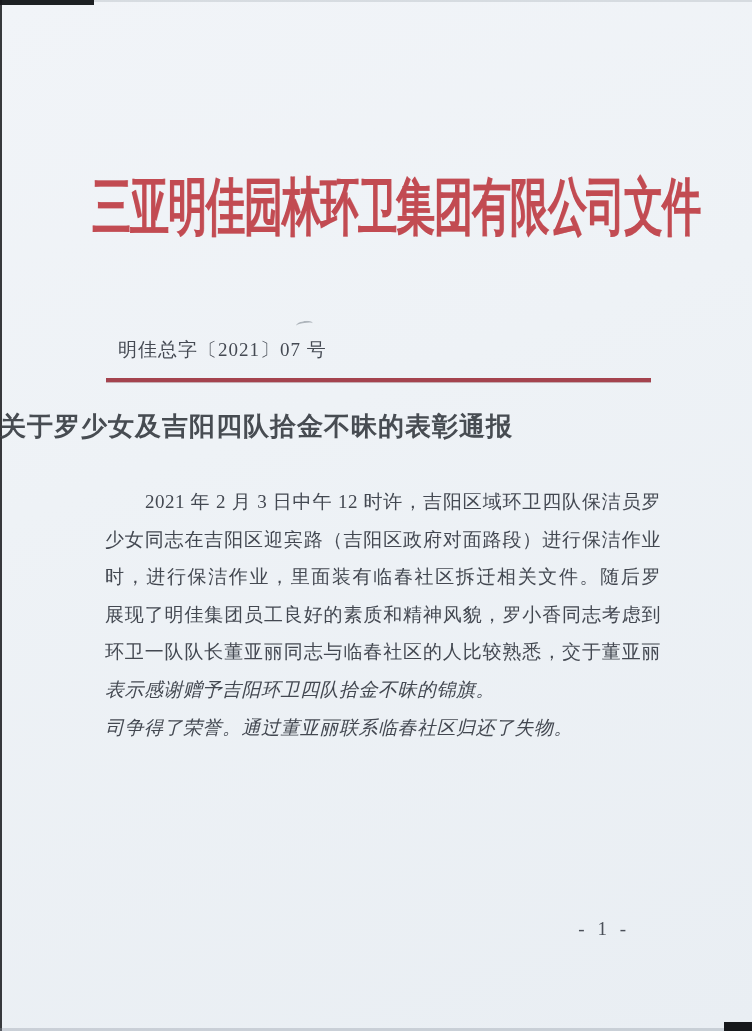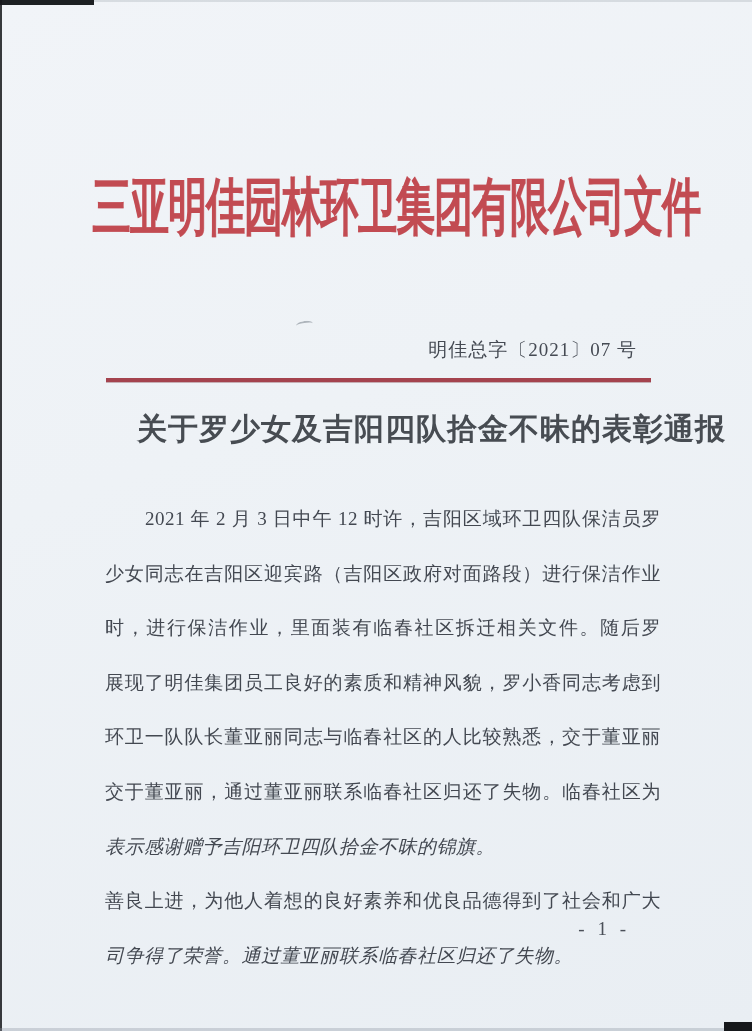--- a/index.html
+++ b/index.html
@@ -28,45 +28,44 @@
     text-align: center; white-space: nowrap;
     font-weight: bold; font-size: 39px; line-height: 46px; letter-spacing: -1px;
     color: #c24b52;
     transform: scaleY(1.6); transform-origin: 50% 50%;
     text-shadow: 0.5px 0 0 rgba(194,75,82,.6);
   }
 
   
   .meta-row {
     position: absolute; top: 337px; left: 118px; width: 519px;
-    display: flex; justify-content: flex-end;
+    display: flex; justify-content: space-between;
     font-size: 19px; line-height: 26px; letter-spacing: 1px; color: #454a53;
   }
 
   .rule {
     position: absolute; top: 378px; left: 106px; width: 545px; height: 4px;
     background: #a4434e;
     box-shadow: 0 1px 0 rgba(122,48,58,.35);
   }
 
   
   .doc-title {
     position: absolute; top: 409px; left: 0; width: 726px;
-    text-align: right;
+    text-align: left;
     font-family: "Liberation Sans", "DejaVu Sans", sans-serif;
-    font-weight: 700; font-size: 30px; letter-spacing: 1px; color: #474c52;
+    font-weight: 700; font-size: 26px; letter-spacing: 1px; color: #474c52;
   }
 
   
   .body-text { position: absolute; top: 483px; left: 105px; width: 556px; font-size: 19px; color: #434851; }
   .line {
     height: 37.6px; line-height: 37.6px;
     text-align: justify; text-align-last: justify;
     letter-spacing: .5px;
-    margin-top: 17px;
   }
   .line.first { text-indent: 40px; }
   .line.last  { text-align-last: left; font-style: italic; }
 
   .page-number {
     position: absolute; top: 918px; right: 122px;
     font-size: 19px; letter-spacing: 4px; color: #4a4f58;
   }
 </style>
 </head>
@@ -88,23 +87,21 @@
   <div class="rule"></div>
 
   <h2 class="doc-title">关于罗少女及吉阳四队拾金不昧的表彰通报</h2>
 
   <div class="body-text">
     <p class="line first">2021 年 2 月 3 日中午 12 时许，吉阳区域环卫四队保洁员罗</p>
     <p class="line">少女同志在吉阳区迎宾路（吉阳区政府对面路段）进行保洁作业</p>
     <p class="line">时，进行保洁作业，里面装有临春社区拆迁相关文件。随后罗</p>
     <p class="line">展现了明佳集团员工良好的素质和精神风貌，罗小香同志考虑到</p>
     <p class="line">环卫一队队长董亚丽同志与临春社区的人比较熟悉，交于董亚丽</p>
-    <p class="line">交于董亚丽，通过董亚丽联系临春社区归还了失物。临春社区为</p>
     <p class="line last">表示感谢赠予吉阳环卫四队拾金不昧的锦旗。</p>
-    <p class="line">善良上进，为他人着想的良好素养和优良品德得到了社会和广大</p>
     <p class="line last">司争得了荣誉。通过董亚丽联系临春社区归还了失物。</p>
   </div>
 
   <div class="page-number">- 1 -</div>
 
   <div class="bottom-hairline"></div>
   <div class="corner-block"></div>
 
 </div>
 

